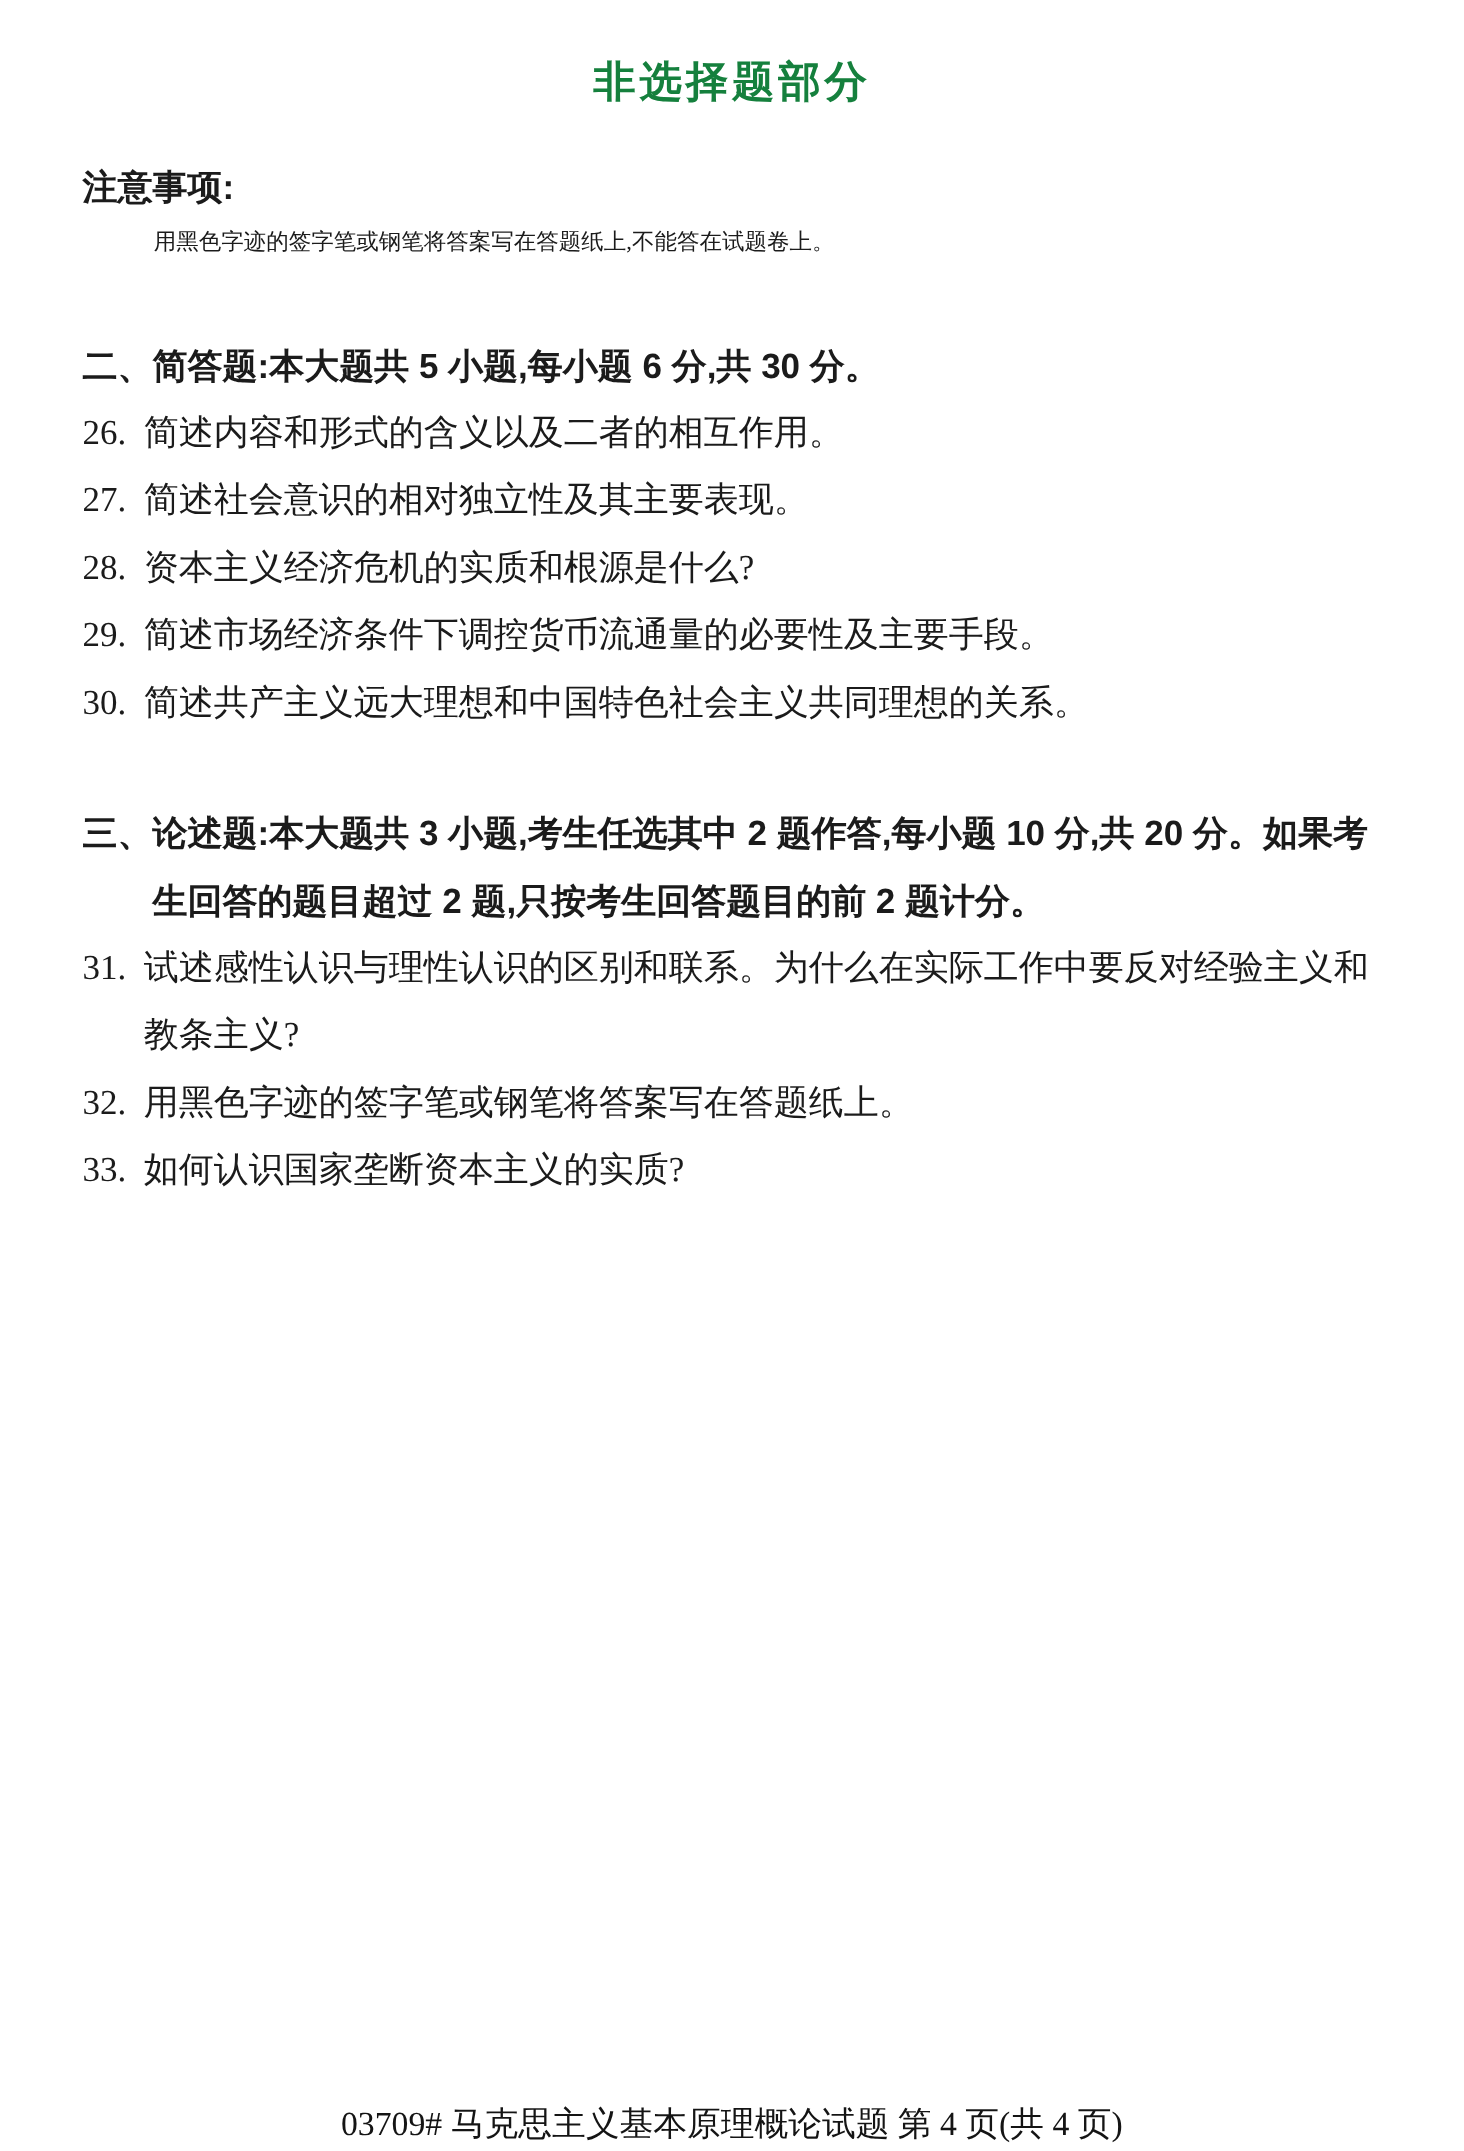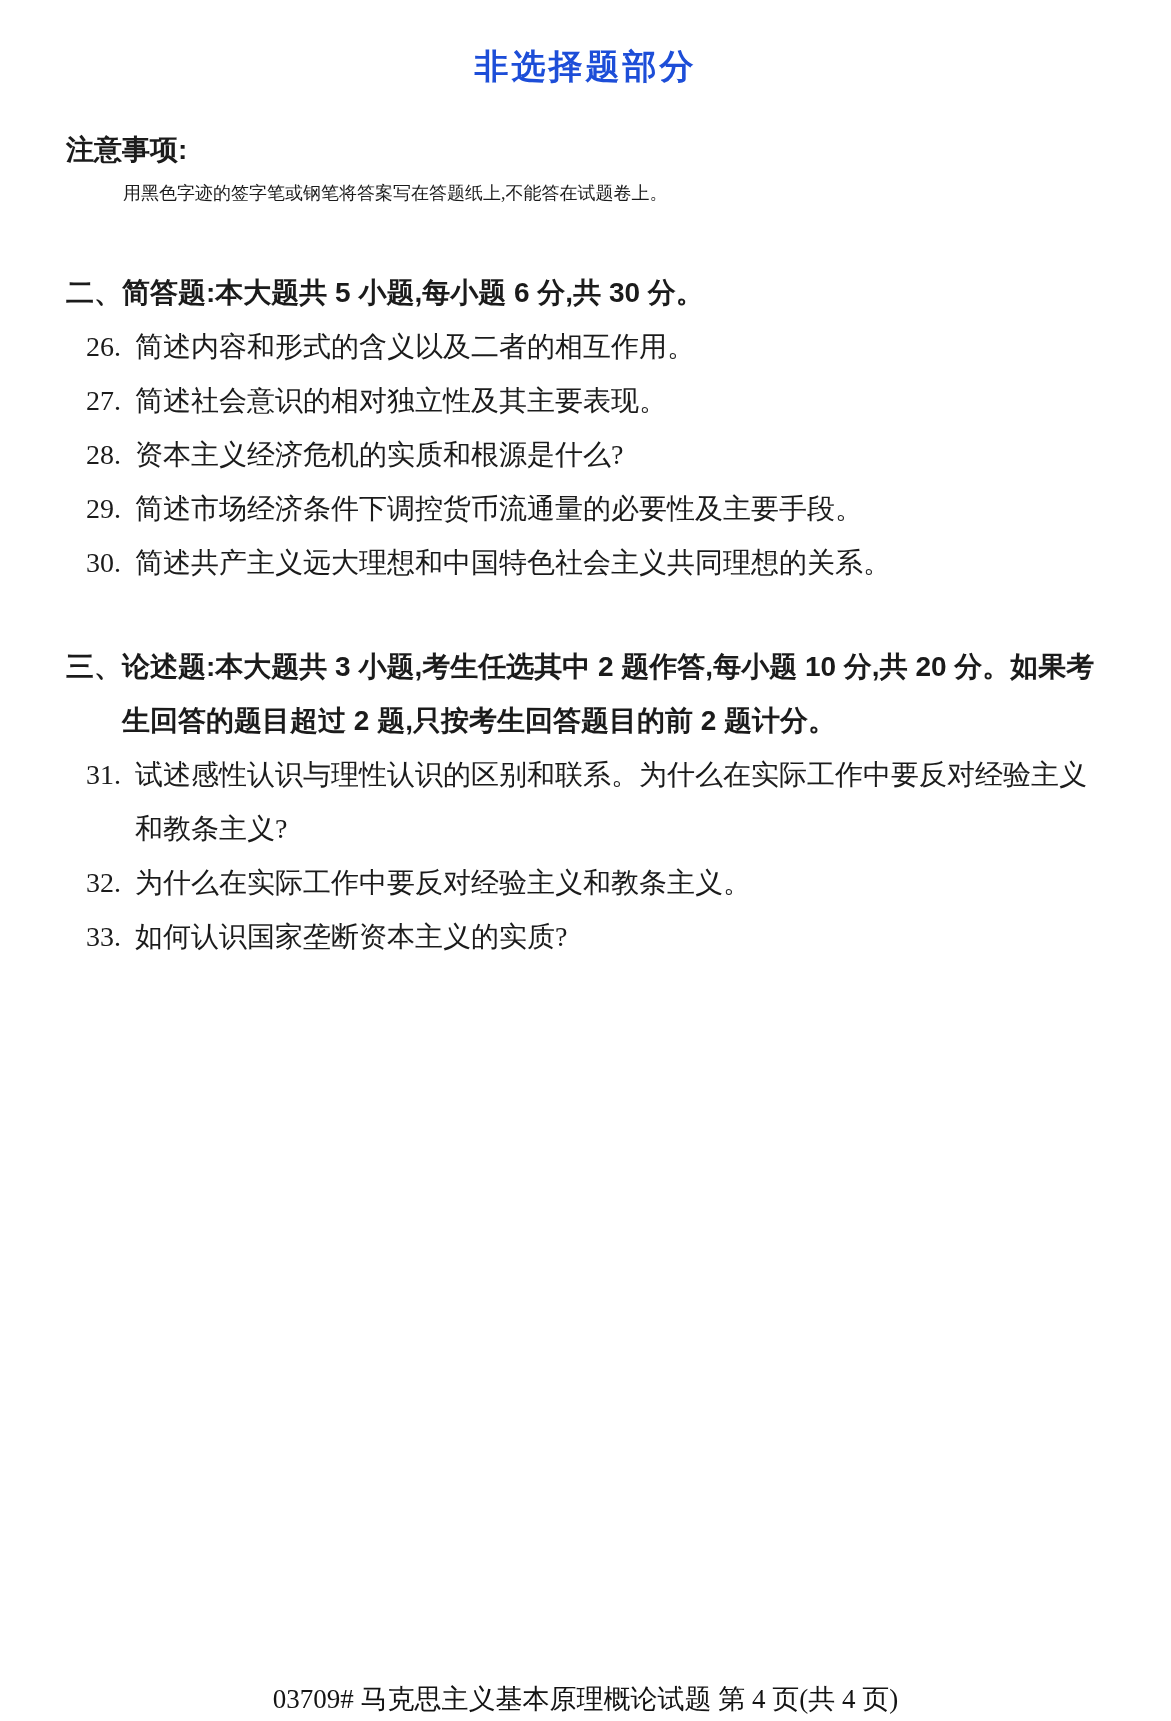--- a/index.html
+++ b/index.html
@@ -19,21 +19,21 @@
     height: 100%;
     padding: 40px 66px 0 66px;
   }
   .doc-title {
     text-align: center;
     font-family: "Liberation Sans", sans-serif;
     font-weight: bold;
     font-size: 34px;
     line-height: 52px;
     letter-spacing: 3px;
-    color: #1d4ed8;
+    color: #15803d;
   }
   .notice-heading {
     margin-top: 38px;
     font-family: "Liberation Sans", sans-serif;
     font-weight: bold;
     font-size: 28px;
     line-height: 40px;
   }
   .notice-body {
     padding-left: 57px;
@@ -52,21 +52,20 @@
   }
   .s-marker {
     flex: 0 0 49px;
     white-space: nowrap;
   }
   .s-text { flex: 1; }
   .question {
     display: flex;
     font-size: 28px;
     line-height: 54px;
-    margin-left: 20px;
   }
   .q-num {
     flex: 0 0 49px;
     font-family: "Liberation Serif", serif;
   }
   .q-text { flex: 1; }
   .page-footer {
     position: absolute;
     left: 0;
     bottom: 6px;
@@ -121,21 +120,21 @@
       <span class="s-marker">三、</span>
       <span class="s-text">论述题:本大题共 3 小题,考生任选其中 2 题作答,每小题 10 分,共 20 分。如果考生回答的题目超过 2 题,只按考生回答题目的前 2 题计分。</span>
     </div>
 
     <div class="question">
       <span class="q-num">31.</span>
       <span class="q-text">试述感性认识与理性认识的区别和联系。为什么在实际工作中要反对经验主义和教条主义?</span>
     </div>
     <div class="question">
       <span class="q-num">32.</span>
-      <span class="q-text">为什么在实际工作中要反对经验主义和教条主义。</span>
+      <span class="q-text">用黑色字迹的签字笔或钢笔将答案写在答题纸上。</span>
     </div>
     <div class="question">
       <span class="q-num">33.</span>
       <span class="q-text">如何认识国家垄断资本主义的实质?</span>
     </div>
   </div>
 
   <div class="page-footer">03709# 马克思主义基本原理概论试题 第 4 页(共 4 页)</div>
 
 </div>

